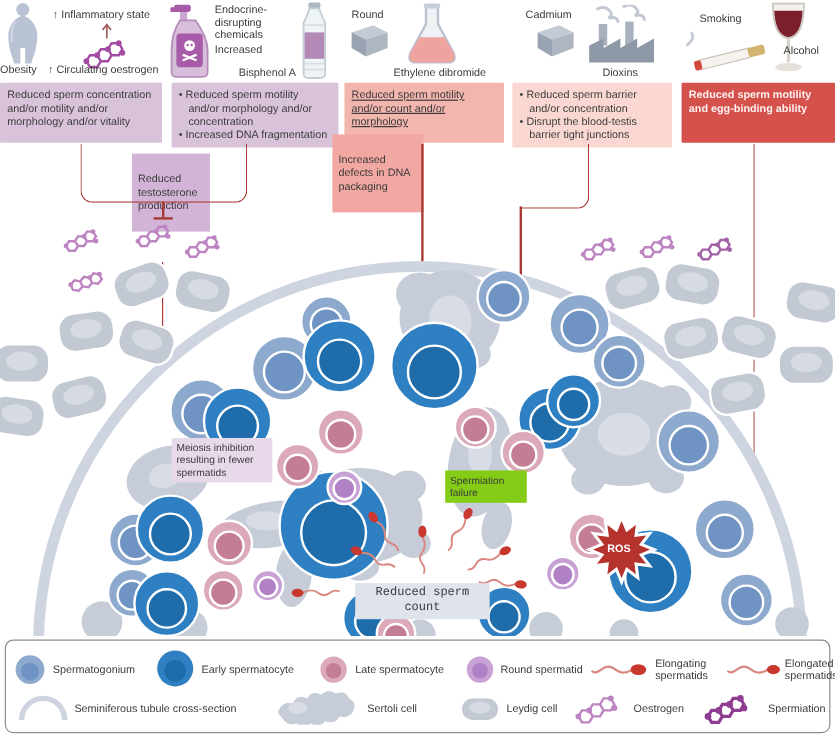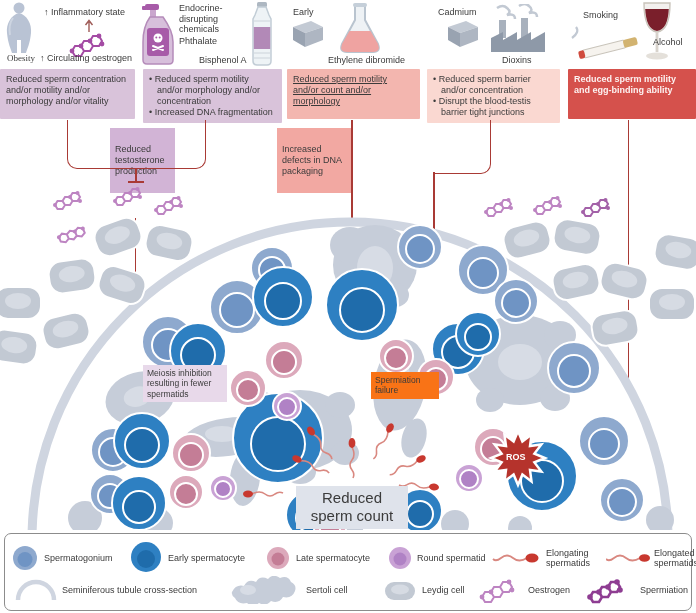--- a/index.html
+++ b/index.html
@@ -1,36 +1,36 @@
 <!DOCTYPE html>
 <html><head>
 <meta charset="utf-8">
 <style>
   html,body{margin:0;padding:0;background:#fff;}
   .stage{position:relative;width:696px;height:613px;background:#ffffff;
          font-family:"Liberation Sans",sans-serif;color:#3b3b3b;overflow:hidden;}
   .abs{position:absolute;}
   .lbl{font-size:9px;line-height:1.18;}
-  .lbl-c{text-align:center;font-family:Liberation Serif, serif;}
+  .lbl-c{}
   .box{position:absolute;padding:5px 6px;font-size:9px;line-height:1.22;border-radius:1px;}
   .box.purple{background:#d9c3da;}
   .box.salmon{background:#f3b6af;text-decoration:underline;}
   .box.lsalmon{background:#fad8d1;}
   .box.red{background:#d5514c;color:#fdf2f1;font-weight:bold;}
   .box ul{margin:0;padding:0;list-style:none;}
   .box li{padding-left:8px;text-indent:-8px;}
   .box li::before{content:"• ";}
   .midbox{position:absolute;padding:16px 5px;font-size:9px;line-height:1.22;}
   .midbox.purple{background:#d2b4d6;}
   .midbox.salmon{background:#f2a8a2;}
   .midbox.lsalmon{background:#fad8d1;}
   .dlabel{position:absolute;font-size:8.5px;line-height:1.22;padding:3px 4px;}
   .meiosis{background:#e8d9ea;}
-  .spermiation{background:#f97316;}
-  .count{background:#dfe3eb;font-size:15px;}
+  .spermiation{background:#84cc16;margin-top:20px;}
+  .count{background:#dfe3eb;font-size:10px;font-family:Liberation Mono, monospace;}
   .ln{position:absolute;background:#a93a35;}
   .br{position:absolute;border:0 solid #a93a35;}
   .legend-box{position:absolute;left:4px;top:533px;width:686px;height:76px;
               border:1.5px solid #8c8c8c;border-radius:7px;background:#fff;}
   .leg-lbl{position:absolute;font-size:9px;line-height:1.12;}
   .mb-o{fill:#8ea9ce}.mb-i{fill:#6f94c4}
   .bb-o{fill:#2e80c2}.bb-i{fill:#1f6cab}
   .pk-o{fill:#dca9bb}.pk-i{fill:#c47d96}
   .pu-o{fill:#c9a2d5}.pu-i{fill:#b082c5}
   .sert{fill:#c6cdd9}.sert2{fill:#d7dce5}
@@ -72,31 +72,31 @@
     <rect x="1" y="4" width="5" height="4" rx="1" fill="#a75ba8"></rect>
     <rect x="9" y="8" width="6" height="8" fill="#c9a6cd"></rect>
     <path d="M9,15 C4,22 2,30 2,40 L2,58 q0,4 4,4 L28,62 q4,0 4,-4 L32,40 C32,30 27,22 22,15 z" fill="#d7bfdb" stroke="#b58cba" stroke-width="1.5"></path>
     <rect x="6" y="26" width="22" height="28" rx="3" fill="#a75ba8"></rect>
     <circle cx="17" cy="36" r="4.5" fill="#ffffff"></circle>
     <circle cx="15.3" cy="35.5" r="1" fill="#a75ba8"></circle>
       <circle cx="18.7" cy="35.5" r="1" fill="#a75ba8"></circle>
     <path d="M12,44 L22,48 M22,44 L12,48" stroke="#ffffff" stroke-width="2" stroke-linecap="round"></path>
   </svg>
   <div class="abs lbl" style="left:179px;top:3px;width:80px">Endocrine-disrupting chemicals</div>
-  <div class="abs lbl" style="left:179px;top:36px;width:70px">Phthalate</div>
+  <div class="abs lbl" style="left:179px;top:36px;width:70px">Increased</div>
   <div class="abs lbl" style="left:199px;top:55px;width:70px">Bisphenol A</div>
 
   <svg class="abs" style="left:247px;top:1px" width="30" height="66" viewBox="0 0 30 66">
     <rect x="10" y="1" width="10" height="5" rx="1.5" fill="#aeb8c2"></rect>
     <path d="M11,6 L19,6 L22,14 L24,18 L24,60 q0,4 -4,4 L10,64 q-4,0 -4,-4 L6,18 L8,14 z" fill="#eef3f6" stroke="#c2cdd6" stroke-width="1.5"></path>
     <rect x="6.8" y="26" width="16.4" height="22" fill="#b289b7"></rect>
     <path d="M7,20 L23,20 M7,52 L23,52 M7,57 L23,57" stroke="#d7dee4" stroke-width="1.5"></path>
   </svg>
 
-  <div class="abs lbl" style="left:293px;top:7px;width:40px">Early</div>
+  <div class="abs lbl" style="left:293px;top:7px;width:40px">Round</div>
   <svg class="abs" style="left:285px;top:19px" width="40" height="29" viewBox="0 0 40 29">
     <polygon points="8,8 26,2 38,8 20,14" fill="#c3cad4"></polygon>
     <polygon points="8,8 20,14 20,28 8,21" fill="#99a3b1"></polygon>
     <polygon points="20,14 38,8 38,21 20,28" fill="#aeb6c2"></polygon>
   </svg>
 
   <svg class="abs" style="left:333px;top:2px" width="54" height="52" viewBox="0 0 54 52">
     <path d="M22,3 L32,3 L32,18 L45,42 q3,8 -5,8 L14,50 q-8,0 -5,-8 L22,18 z" fill="#eef2f5" stroke="#b9c4cf" stroke-width="2" stroke-linejoin="round"></path>
     <path d="M16.5,29 L37.5,29 L45,42 q3,8 -5,8 L14,50 q-8,0 -5,-8 z" fill="#efa3a1"></path>
     <rect x="20" y="1" width="14" height="4" rx="2" fill="#c5cfd9"></rect>
@@ -153,21 +153,21 @@
     <ul>
       <li>Reduced sperm barrier and/or concentration</li>
       <li>Disrupt the blood-testis barrier tight junctions</li>
     </ul>
   </div>
   <div class="box red" style="left:568px;top:69px;width:116px;min-height:40px">
     <span>Reduced sperm motility and egg-binding ability</span>
   </div>
 
   <div class="midbox purple" style="left:110px;top:128px;width:55px">Reduced testosterone production</div>
-  <div class="midbox salmon" style="left:277px;top:128px;width:66px">Increased defects in DNA packaging</div>
+  <div class="midbox salmon" style="left:277px;top:112px;width:66px">Increased defects in DNA packaging</div>
 
   <div class="br" style="left:67px;top:120px;width:137px;height:48px;
        border-left-width:1.5px;border-right-width:1.5px;border-bottom-width:1.5px;
        border-radius:0 0 10px 10px"></div>
   <div class="ln" style="left:135px;top:168px;width:1.5px;height:13px"></div>
   <div class="ln" style="left:128px;top:181px;width:16px;height:1.5px"></div>
 
   <div class="ln" style="left:351px;top:120px;width:1.5px;height:310px"></div>
   <div class="ln" style="left:344px;top:430px;width:15px;height:1.5px"></div>
 

